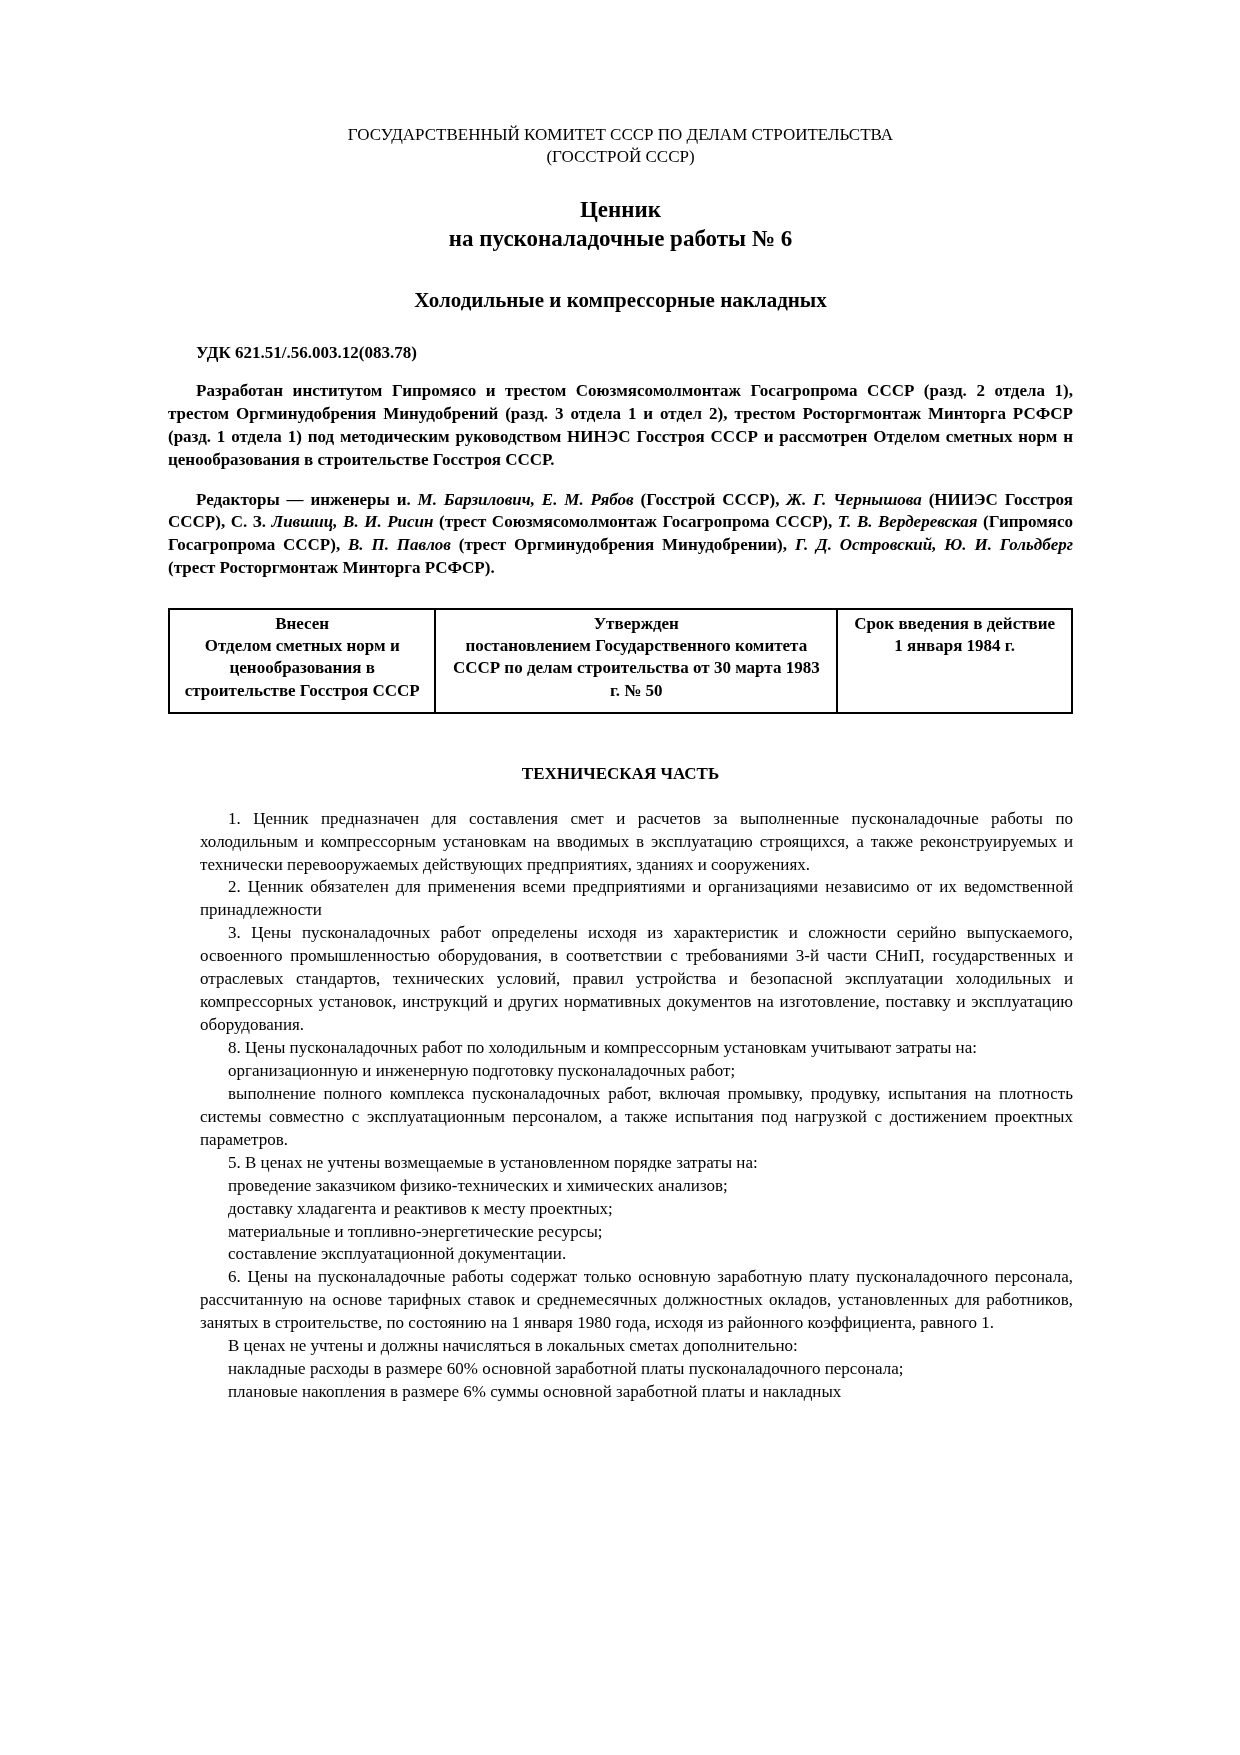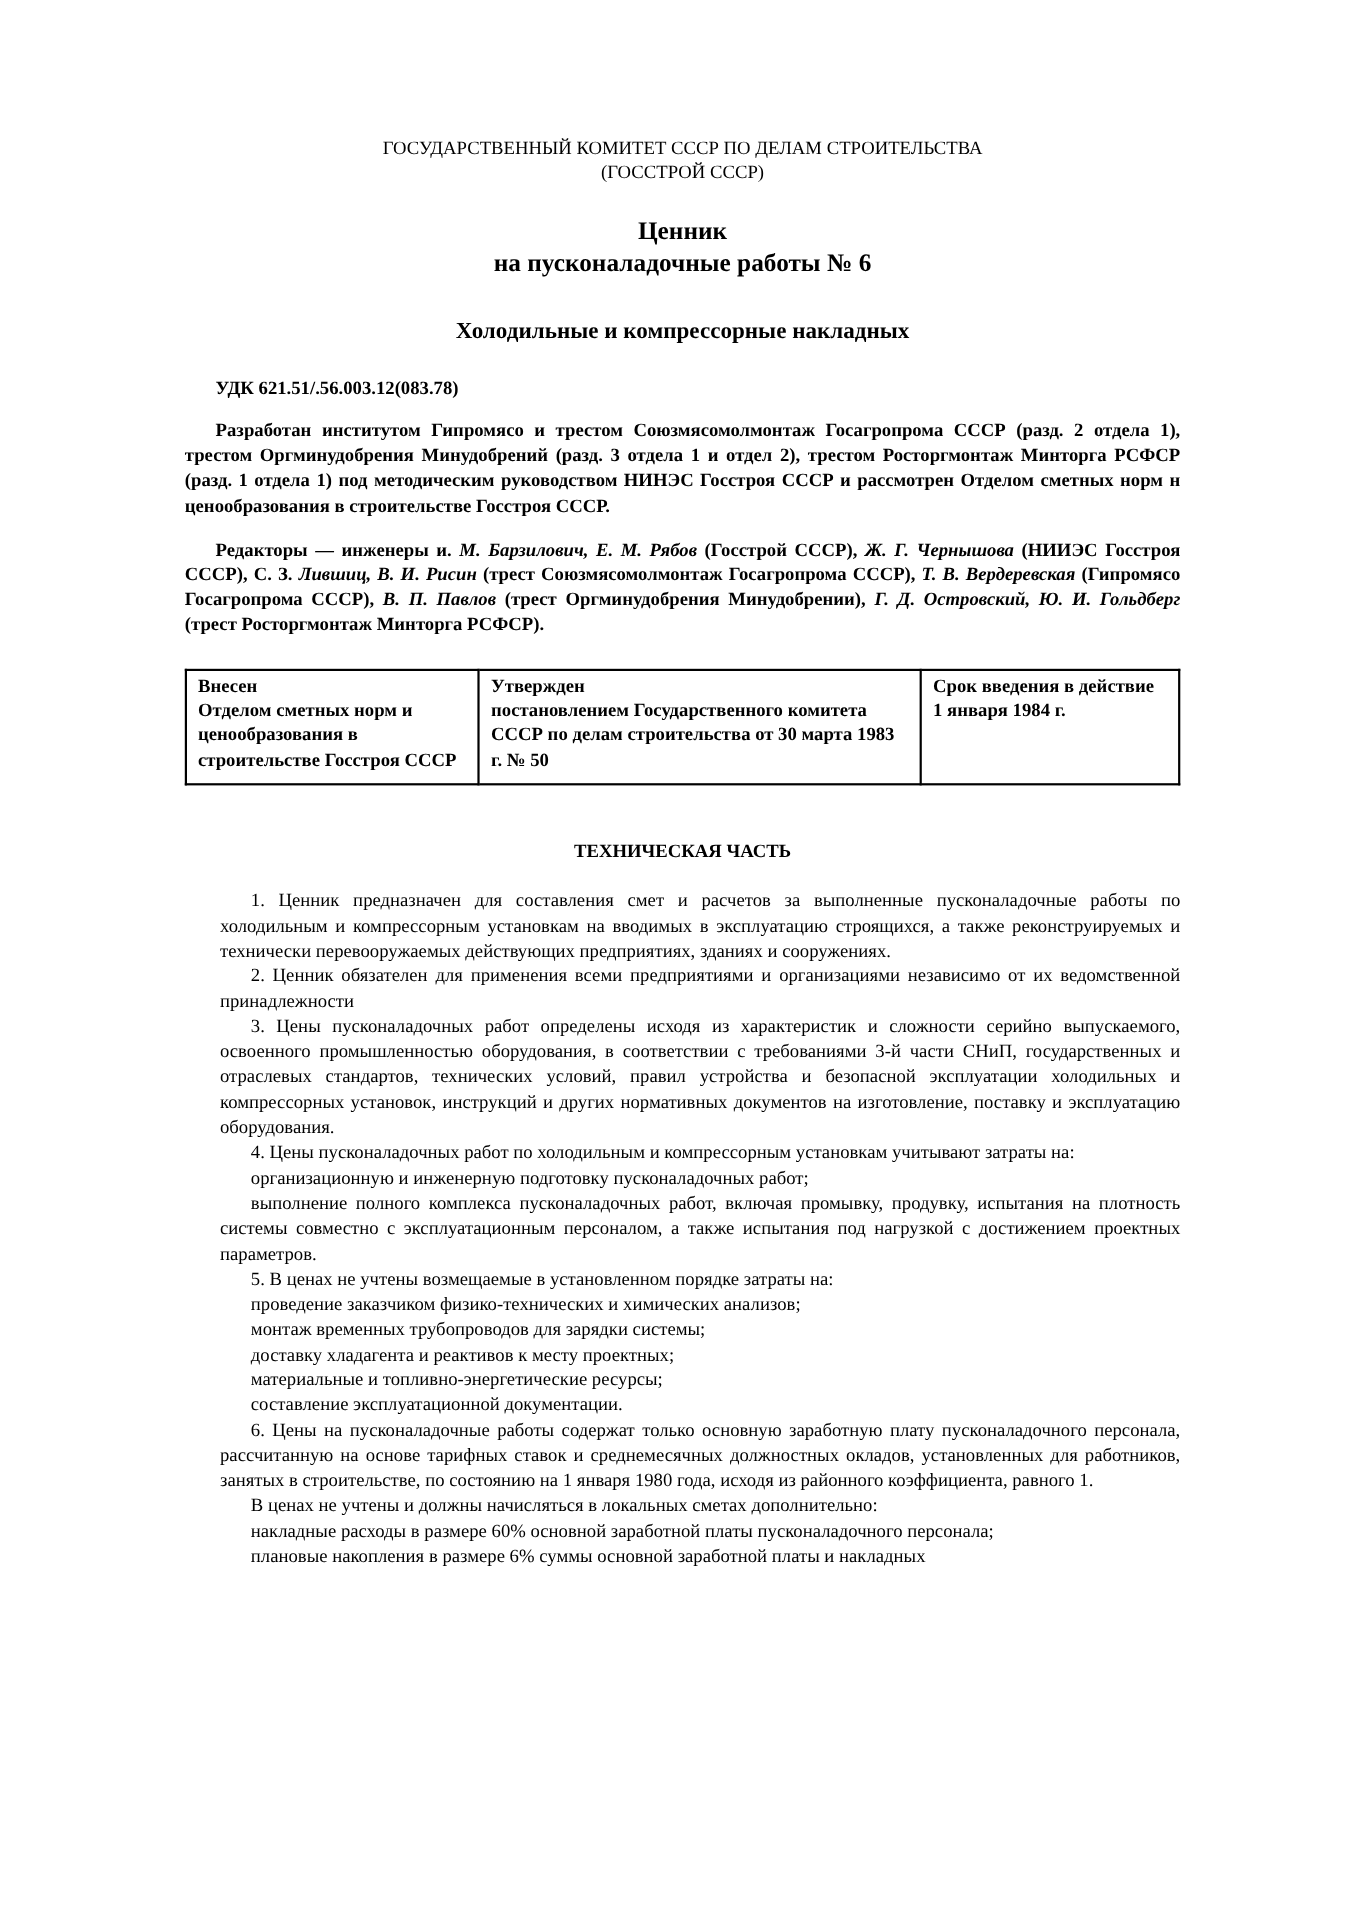--- a/index.html
+++ b/index.html
@@ -45,21 +45,21 @@
   .it { font-style: italic; }
   table.approval {
     margin-top: 28px;
     width: 100%;
     border-collapse: collapse;
     table-layout: fixed;
   }
   table.approval td {
     border: 2px solid #000000;
     vertical-align: top;
-    text-align: left;
+    text-align: center;
     font-size: 17px;
     font-weight: bold;
     line-height: 1.3;
     padding: 3px 10px 10px 10px;
   }
   .tech-heading {
     margin-top: 50px;
     text-align: center;
     font-size: 17px;
     font-weight: bold;
@@ -112,26 +112,25 @@
       </tr>
     </tbody>
   </table>
 
   <div class="tech-heading">ТЕХНИЧЕСКАЯ ЧАСТЬ</div>
 
   <div class="tech-body">
     <p class="body-par">1. Ценник предназначен для составления смет и расчетов за выполненные пусконаладочные работы по холодильным и компрессорным установкам на вводимых в эксплуатацию строящихся, а также реконструируемых и технически перевооружаемых действующих предприятиях, зданиях и сооружениях.</p>
     <p class="body-par">2. Ценник обязателен для применения всеми предприятиями и организациями независимо от их ведомственной принадлежности</p>
     <p class="body-par">3. Цены пусконаладочных работ определены исходя из характеристик и сложности серийно выпускаемого, освоенного промышленностью оборудования, в соответствии с требованиями 3-й части СНиП, государственных и отраслевых стандартов, технических условий, правил устройства и безопасной эксплуатации холодильных и компрессорных установок, инструкций и других нормативных документов на изготовление, поставку и эксплуатацию оборудования.</p>
-    <p class="body-par">4. Цены пусконаладочных работ по холодильным и компрессорным установкам учитывают затраты на:</p>
+    <p class="body-par">8. Цены пусконаладочных работ по холодильным и компрессорным установкам учитывают затраты на:</p>
     <p class="body-par">организационную и инженерную подготовку пусконаладочных работ;</p>
     <p class="body-par">выполнение полного комплекса пусконаладочных работ, включая промывку, продувку, испытания на плотность системы совместно с эксплуатационным персоналом, а также испытания под нагрузкой с достижением проектных параметров.</p>
     <p class="body-par">5. В ценах не учтены возмещаемые в установленном порядке затраты на:</p>
     <p class="body-par">проведение заказчиком физико-технических и химических анализов;</p>
-    <p class="body-par">монтаж временных трубопроводов для зарядки системы;</p>
     <p class="body-par">доставку хладагента и реактивов к месту проектных;</p>
     <p class="body-par">материальные и топливно-энергетические ресурсы;</p>
     <p class="body-par">составление эксплуатационной документации.</p>
     <p class="body-par">6. Цены на пусконаладочные работы содержат только основную заработную плату пусконаладочного персонала, рассчитанную на основе тарифных ставок и среднемесячных должностных окладов, установленных для работников, занятых в строительстве, по состоянию на 1 января 1980 года, исходя из районного коэффициента, равного 1.</p>
     <p class="body-par">В ценах не учтены и должны начисляться в локальных сметах дополнительно:</p>
     <p class="body-par">накладные расходы в размере 60% основной заработной платы пусконаладочного персонала;</p>
     <p class="body-par">плановые накопления в размере 6% суммы основной заработной платы и накладных</p>
   </div>
 
 </div>

